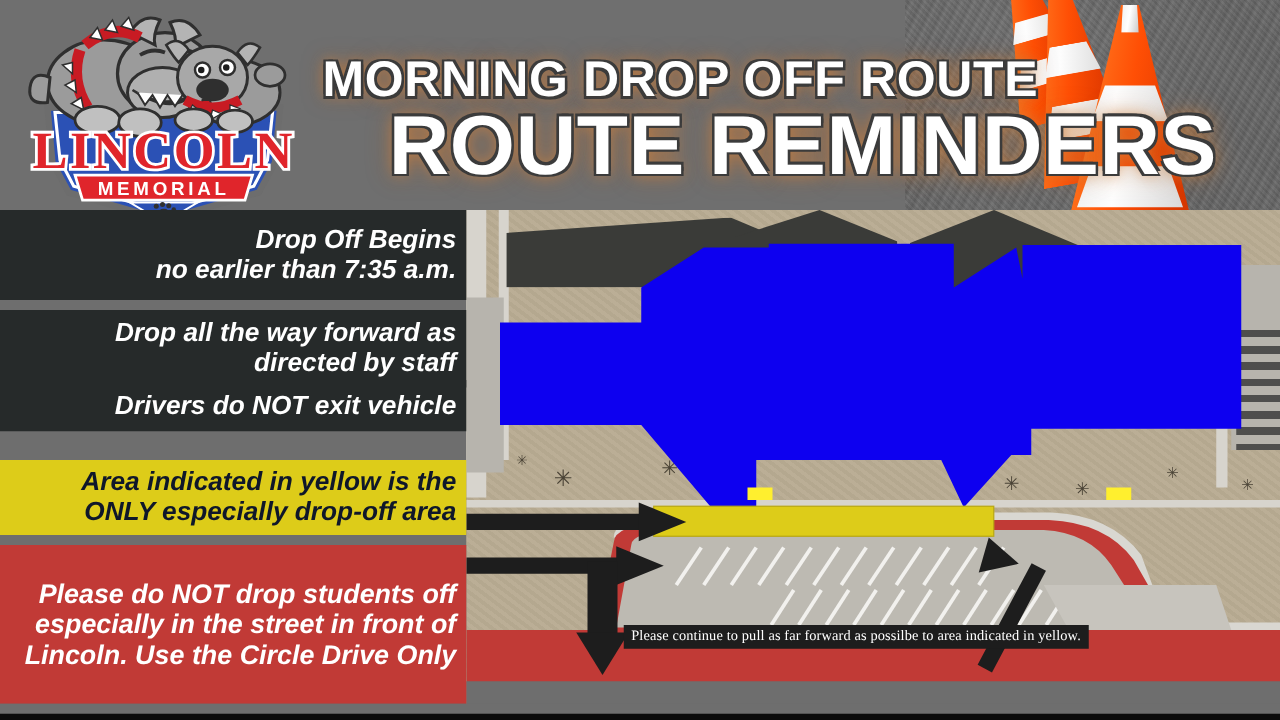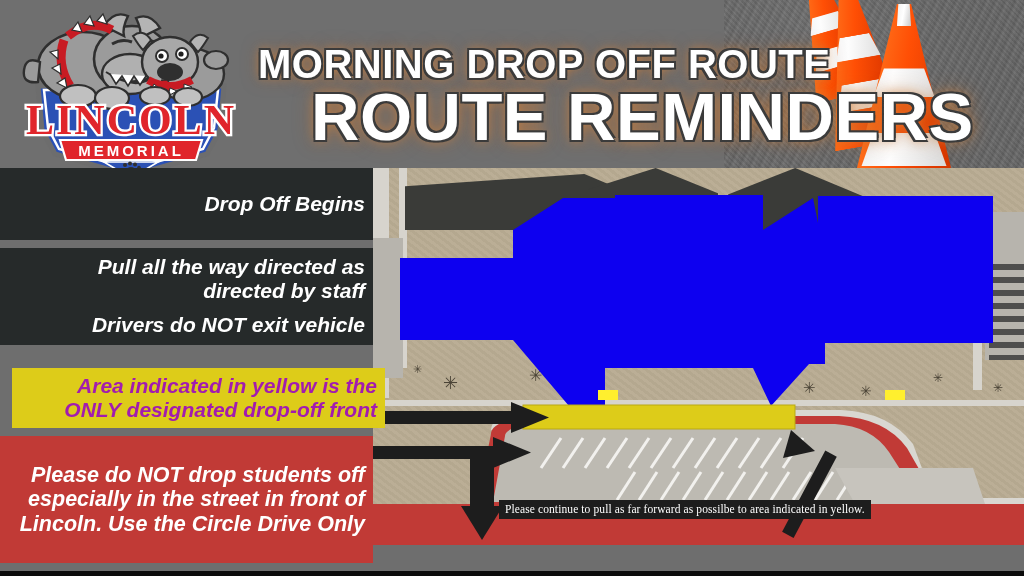--- a/index.html
+++ b/index.html
@@ -62,21 +62,21 @@
   
   .mcap{position:absolute;background:#1d1d1d;color:#fff;font-size:11.5px;
     font-family:Liberation Serif, serif;padding:3px 6px 4px;white-space:nowrap;letter-spacing:.1px;}
 
   
   .band{position:absolute;left:0;display:flex;align-items:center;justify-content:flex-end;
     font-style:italic;font-weight:700;text-align:right;box-sizing:border-box;padding-right:8px;
     font-family:"Liberation Sans",sans-serif;}
   .band span{display:block;line-height:1.12;}
   .dark{background:#262a2a;color:#fff;text-align:right;}
-  .yellow{background:#ddcc19;color:#a21caf;margin-left:12px;}
+  .yellow{background:#ddcc19;color:#0f172a;}
   .red{background:#c13a36;color:#fff;}
 
   #b1{top:168px;width:373px;height:72px;font-size:21px;}
   #b2{top:248px;width:373px;height:62px;font-size:21px;}
   #b3{top:304px;width:373px;height:41px;font-size:21px;}
   #b4{top:368px;width:373px;height:60px;font-size:21px;}
   #b5{top:436px;width:373px;height:127px;font-size:21.5px;}
 
   
   #footgray{position:absolute;left:0;top:563px;width:1024px;height:8px;background:#6e6e6e;}
@@ -298,40 +298,41 @@
     </svg>
 
     <div class="mcap" style="left:126px;top:332px;">Please continue to pull as far forward as possilbe to area indicated in yellow.</div>
   </div>
 
   <div id="mapfootgray"></div>
 
   <div class="band dark" id="b1">
     <div>
       <span>Drop Off Begins</span>
+      <span>no earlier than 7:35 a.m.</span>
     </div>
   </div>
 
   <div class="band dark" id="b2">
     <div>
-      <span>Pull all the way directed as</span>
+      <span>Drop all the way forward as</span>
       <span>directed by staff</span>
     </div>
   </div>
 
   <div class="band dark" id="b3">
     <div>
       <span>Drivers do NOT exit vehicle</span>
     </div>
   </div>
 
   <div class="band yellow" id="b4">
     <div>
       <span>Area indicated in yellow is the</span>
-      <span>ONLY designated drop-off front</span>
+      <span>ONLY especially drop-off area</span>
     </div>
   </div>
 
   <div class="band red" id="b5">
     <div>
       <span>Please do NOT drop students off</span>
       <span>especially in the street in front of</span>
       <span>Lincoln. Use the Circle Drive Only</span>
     </div>
   </div>

